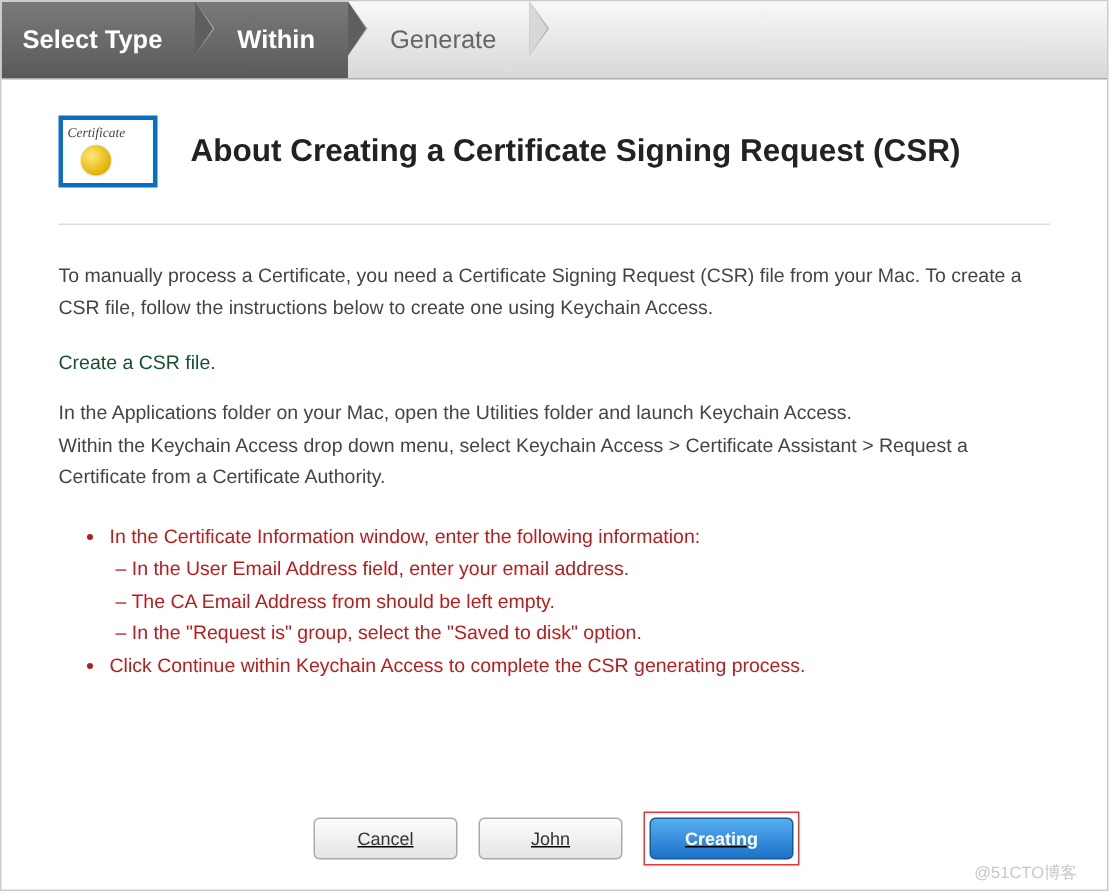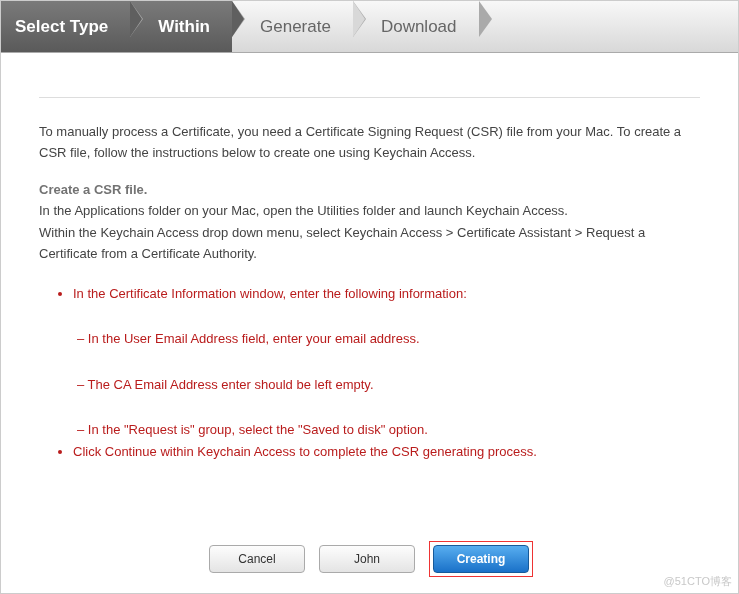--- a/index.html
+++ b/index.html
@@ -106,48 +106,48 @@
       margin: 20px 0 24px 0;
     }
     .para {
       font-size: 13px;
       line-height: 1.6;
       color: #444;
       margin-bottom: 18px;
     }
     .subhead {
       font-size: 13px;
-      font-weight: bold;
-      color: #737373;
-      margin-bottom: 4px;
+      font-weight: normal;
+      color: #14532d;
+      margin-bottom: 16px;
     }
     ul.steps {
       font-size: 13px;
       line-height: 1.65;
       color: #b91c1c;
       padding-left: 34px;
       list-style: disc;
     }
     ul.steps li.sub {
       list-style: none;
       padding-left: 12px;
       text-indent: -8px;
-      margin-top: 24px;
     }
     ul.steps li.sub::before {
       content: "– ";
     }
     .button-bar {
       position: absolute;
       bottom: 16px;
       left: 3px; right: 0;
       display: flex;
       justify-content: center;
       gap: 14px;
       align-items: center;
+      text-decoration: underline;
     }
     .btn {
       min-width: 96px;
       height: 28px;
       border-radius: 4px;
       font-size: 12px;
       cursor: pointer;
       border: 1px solid #aaa;
       background: linear-gradient(to bottom, #fdfdfd, #e4e4e4);
       color: #333;
@@ -158,58 +158,62 @@
       color: #fff;
       font-weight: bold;
     }
     .highlight-box {
       border: 1.5px solid #e33;
       padding: 3px;
       display: inline-flex;
     }
     .watermark {
       position: absolute;
-      right: 6px;
+      right: 20px;
       bottom: 4px;
       font-size: 11px;
       color: #c8c8c8;
     }
   </style>
 </head>
 <body>
 
 <div class="breadcrumb">
   <div class="crumb active first">
     <span>Select Type</span>
   </div>
   <div class="crumb active">
     <span>Within</span>
   </div>
   <div class="crumb inactive-arrow">
     <span>Generate</span>
   </div>
-  <div class="crumb">
-    <span>Download</span>
-  </div>
 </div>
 
 <div class="content">
+  <div class="header-row">
+    <div class="cert-icon">
+      <span class="label">Certificate</span>
+      <span class="seal"></span>
+    </div>
+    <h1>About Creating a Certificate Signing Request (CSR)</h1>
+  </div>
 
   <hr class="divider">
 
   <p class="para">To manually process a Certificate, you need a Certificate Signing Request (CSR) file from your Mac. To create a CSR file, follow the instructions below to create one using Keychain Access.</p>
 
   <p class="subhead">Create a CSR file.</p>
   <p class="para" style="margin-bottom:2px">In the Applications folder on your Mac, open the Utilities folder and launch Keychain Access.</p>
   <p class="para">Within the Keychain Access drop down menu, select Keychain Access &gt; Certificate Assistant &gt; Request a Certificate from a Certificate Authority.</p>
 
   <ul class="steps">
     <li>In the Certificate Information window, enter the following information:</li>
     <li class="sub">In the User Email Address field, enter your email address.</li>
-    <li class="sub">The CA Email Address enter should be left empty.</li>
+    <li class="sub">The CA Email Address from should be left empty.</li>
     <li class="sub">In the "Request is" group, select the "Saved to disk" option.</li>
     <li>Click Continue within Keychain Access to complete the CSR generating process.</li>
   </ul>
 </div>
 
 <div class="button-bar">
   <button class="btn">Cancel</button>
   <button class="btn">John</button>
   <span class="highlight-box">
     <button class="btn primary">Creating</button>

